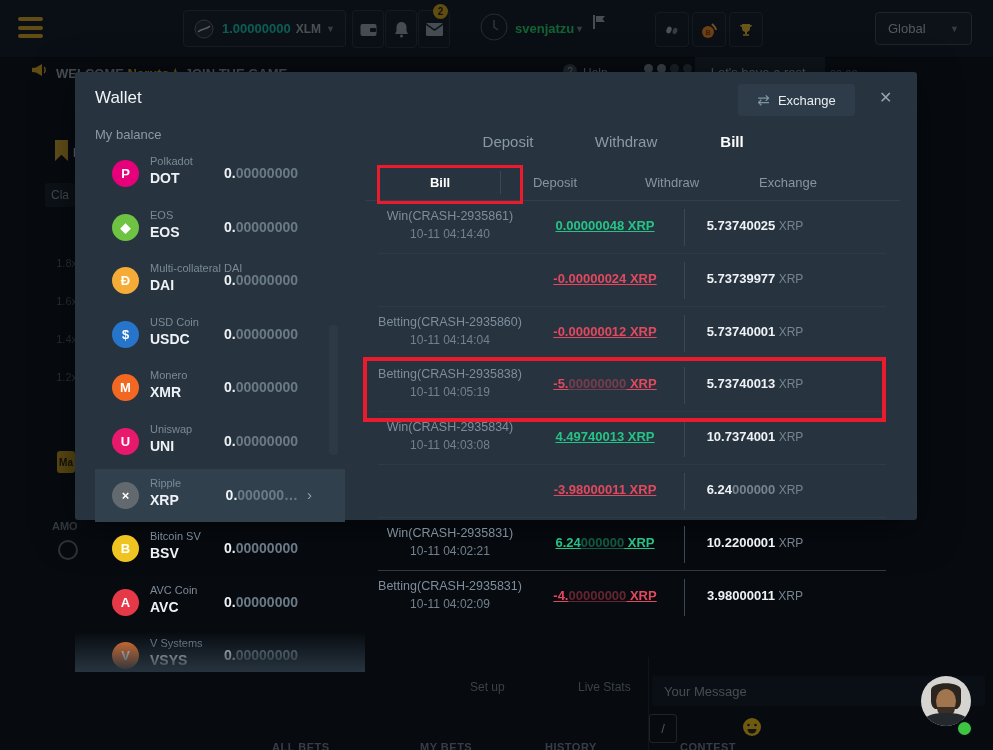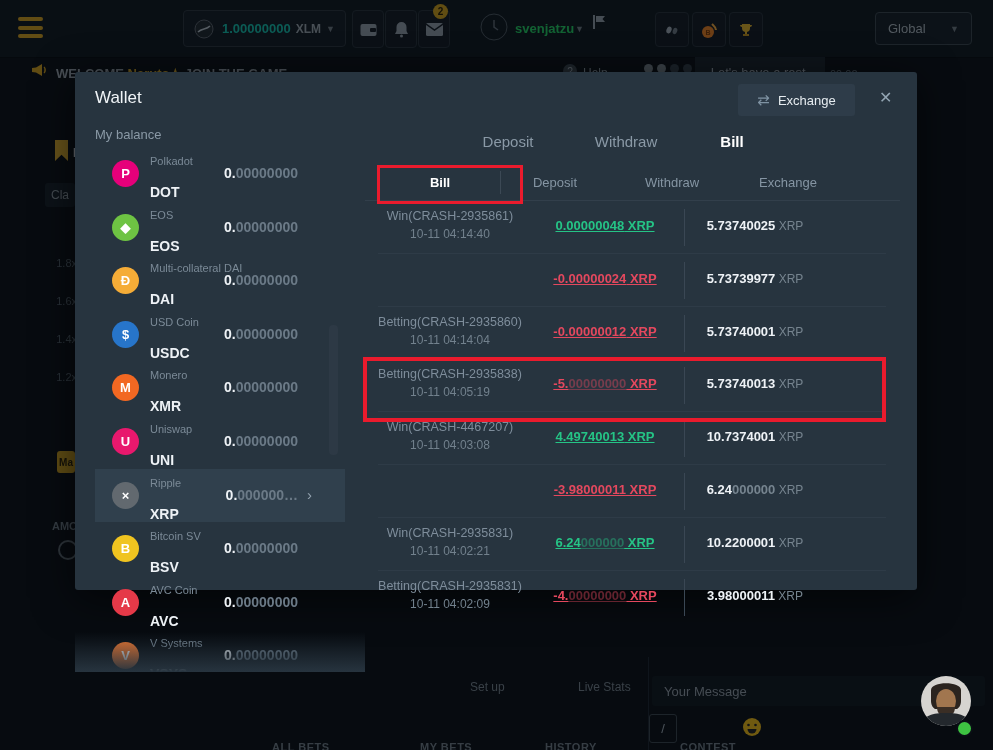--- a/index.html
+++ b/index.html
@@ -59,37 +59,37 @@
   .gif-btn{position:absolute;left:700px;top:719px;font-size:14px;font-weight:bold;color:#8d97a1;margin-top:44px;}
   .emoji-btn{position:absolute;left:742px;top:717px;}
   .chat-avatar{position:absolute;left:921px;top:676px;width:50px;height:50px;border-radius:50%;overflow:hidden;z-index:9;}
   .online-dot{position:absolute;left:956px;top:720px;width:13px;height:13px;border-radius:50%;background:#3ec342;
         border:2px solid #0a0f15;z-index:9;}
 
   
   .overlay{position:absolute;inset:0;background:rgba(3,7,12,.52);z-index:5;}
 
   
-  .modal{position:absolute;left:75px;top:72px;width:842px;height:518px;background:#27343f;border-radius:3px;
+  .modal{position:absolute;left:75px;top:72px;width:842px;height:448px;background:#27343f;border-radius:3px;
         z-index:6;box-shadow:0 8px 40px rgba(0,0,0,.6);}
   .m-title{position:absolute;left:20px;top:16px;font-size:17px;color:#f0f4f7;}
   .xch-btn{position:absolute;left:663px;top:12px;width:117px;height:32px;background:#2e3c49;border-radius:3px;
         display:flex;align-items:center;justify-content:center;gap:8px;cursor:pointer;}
   .xch-btn .ico{color:#7f93a3;font-size:15px;}
   .xch-btn .lbl{color:#e6ecf0;font-size:13px;}
   .m-close{position:absolute;left:804px;top:16px;color:#93a5b3;font-size:16px;cursor:pointer;}
   .mybal{position:absolute;left:20px;top:55px;font-size:13px;color:#8a99a6;}
 
   .coin-list{position:absolute;left:20px;top:75px;width:250px;height:525px;overflow:hidden;}
   .coin{position:relative;height:53.6px;cursor:pointer;}
   .coin.sel{background:#30404d;}
   .c-icon{position:absolute;left:17px;top:13px;width:27px;height:27px;border-radius:50%;color:#fff;
         display:flex;align-items:center;justify-content:center;font-size:13px;font-weight:bold;}
   .c-name{position:absolute;left:55px;top:8px;font-size:11px;color:#7b8a97;white-space:nowrap;}
-  .c-sym{position:absolute;left:55px;top:37px;font-size:14px;font-weight:bold;color:#eef2f6;}
+  .c-sym{position:absolute;left:55px;top:23px;font-size:14px;font-weight:bold;color:#eef2f6;}
   .c-bal{position:absolute;right:47px;top:18px;font-size:14px;font-weight:bold;white-space:nowrap;}
   .c-bal b{color:#eef2f6;} .c-bal i{color:#6b7a87;font-style:normal;}
   .c-chev{position:absolute;right:33px;top:17px;color:#93a2af;font-size:15px;}
   .scroll-thumb{position:absolute;left:254px;top:253px;width:9px;height:130px;background:#2d3945;border-radius:4px;}
   .list-fade{position:absolute;left:0;top:560px;width:290px;height:40px;
         background:linear-gradient(to bottom,rgba(39,52,63,0),#27343f);pointer-events:none;}
 
   .m-tab{position:absolute;top:61px;transform:translateX(-50%);font-size:15px;color:#8a99a6;cursor:pointer;}
   .m-tab.active{color:#ffffff;font-weight:bold;}
   .col-h{position:absolute;top:103px;transform:translateX(-50%);font-size:13px;color:#8595a3;cursor:pointer;}
@@ -406,21 +406,21 @@
     <div class="t-label">
       <div class="l1">Betting(CRASH-2935838)</div>
       <div class="l2">10-11 04:05:19</div>
     </div>
     <div class="t-amt bet"><b>-5.</b><i>00000000</i><u> XRP</u></div>
     <div class="t-div"></div>
     <div class="t-bal"><b>5.73740013</b><i></i><u> XRP</u></div>
   </div>
         <div class="trow">
     <div class="t-label">
-      <div class="l1">Win(CRASH-4467207)</div>
+      <div class="l1">Win(CRASH-2935834)</div>
       <div class="l2">10-11 04:03:08</div>
     </div>
     <div class="t-amt win"><b>4.49740013</b><i></i><u> XRP</u></div>
     <div class="t-div"></div>
     <div class="t-bal"><b>10.7374001</b><i></i><u> XRP</u></div>
   </div>
         <div class="trow">
     <div class="t-amt bet"><b>-3.98000011</b><i></i><u> XRP</u></div>
     <div class="t-div"></div>
     <div class="t-bal"><b>6.24</b><i>000000</i><u> XRP</u></div>

